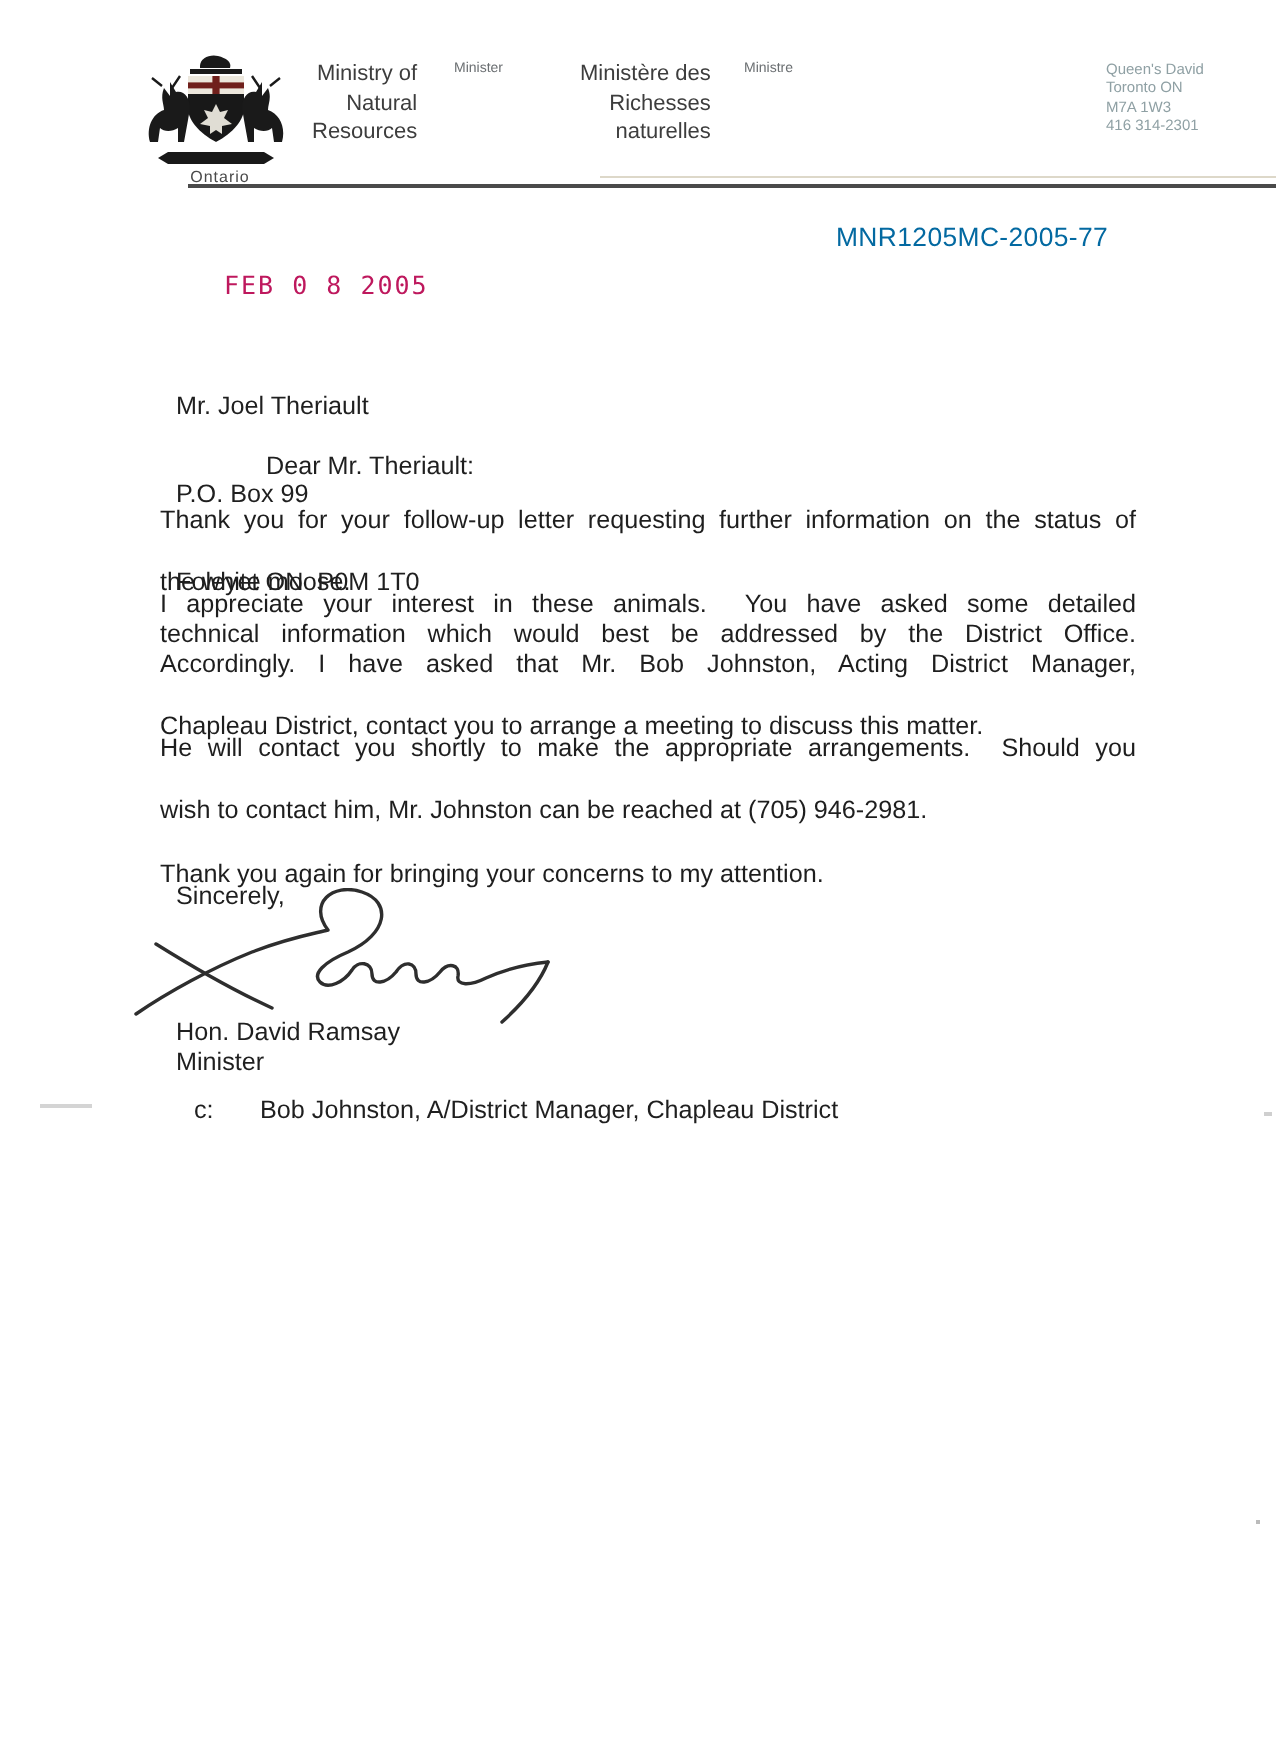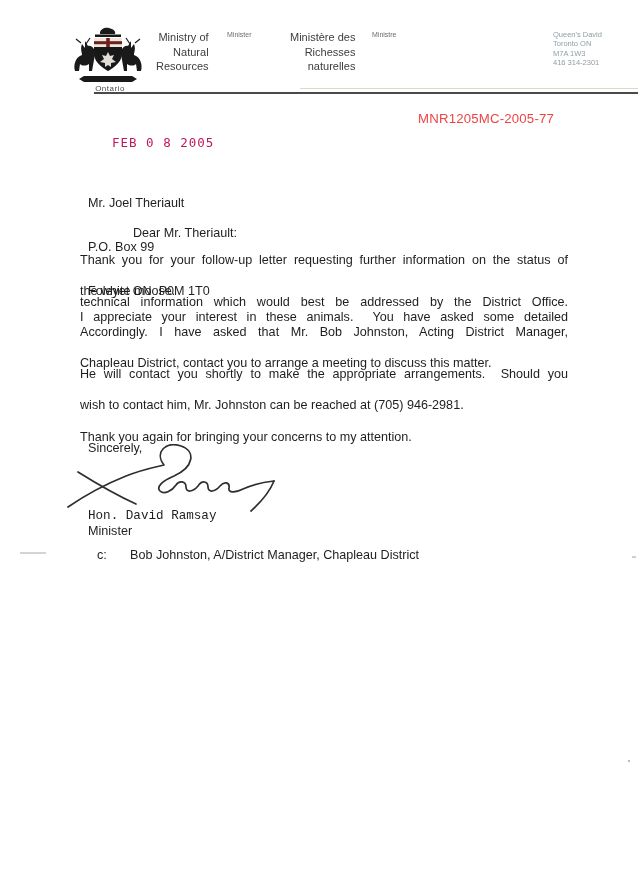--- a/index.html
+++ b/index.html
@@ -17,36 +17,36 @@
   .ministry-en { left:156px; }
   .ministry-fr { left:290px; }
   .minister-label { position:absolute; top:31px; font-size:7px; color:#6b6f72; }
   .minister-en { left:227px; }
   .minister-fr { left:372px; }
   .hq-address { position:absolute; left:553px; top:30px; font-size:7.5px; line-height:9.4px; color:#8fa0a4; }
 
   .ghost-line { position:absolute; left:300px; top:88px; width:338px; height:1px; background:#ddd8c9; }
   .header-rule { position:absolute; left:94px; top:92px; width:544px; height:2px; background:#4a4a4a; }
 
-  .reference { position:absolute; left:418px; top:111px; font-size:13.2px; color:#ef4444; letter-spacing:0.2px; }
+  .reference { position:absolute; left:418px; top:111px; font-size:13.2px; color:#0369a1; letter-spacing:0.2px; }
   .date-stamp { position:absolute; left:112px; top:135px; font-family:"DejaVu Sans Mono", monospace;
                 font-weight:normal; font-size:12.5px; letter-spacing:1px; color:#be185d; white-space:pre; }
 
   .recipient { position:absolute; left:88px; top:167px; font-size:12.6px; line-height:14.6px; white-space:pre-wrap; }
   .salutation { position:absolute; left:88px; top:226px; font-size:12.6px;margin-left:45px; }
 
   .para { position:absolute; left:80px; width:488px; }
   .bline { font-size:12.6px; line-height:15px; height:15px; text-align:justify; text-align-last:justify;
            white-space:pre-wrap; color:#1e1e1e; }
   .bline.last { text-align-last:left;margin-top:16px; }
   .p1 { top:253px; } .p2 { top:295px; } .p3 { top:367px; } .p4 { top:414px; }
 
   .closing { position:absolute; left:88px; top:441px; font-size:12.6px; }
   .signature-svg { position:absolute; left:62px; top:444px; width:230px; height:70px; }
-  .signer-name { position:absolute; left:88px; top:509px; font-size:12.6px;font-family:Liberation Mono, monospace; }
+  .signer-name { position:absolute; left:88px; top:509px; font-size:12.6px; }
   .signer-title { position:absolute; left:88px; top:524px; font-size:12.6px; }
 
   .cc-label { position:absolute; left:97px; top:548px; font-size:12.6px; }
   .cc-value { position:absolute; left:130px; top:548px; font-size:12.6px; }
 
   .artifact-dash { position:absolute; left:20px; top:552px; width:26px; height:2px; background:#d4d4d4; }
   .artifact-tick { position:absolute; left:632px; top:556px; width:4px; height:2px; background:#cfcfcf; }
   .artifact-dot { position:absolute; left:628px; top:760px; width:2px; height:2px; background:#bbbbbb; }
 </style>
 </head>
@@ -103,22 +103,22 @@
     <div>Foleyet ON  P0M 1T0</div>
   </div>
 
   <div class="salutation">Dear Mr. Theriault:</div>
 
   <div class="para p1">
     <div class="bline">Thank you for your follow-up letter requesting further information on the status of</div>
     <div class="bline last">the white moose.</div>
   </div>
   <div class="para p2">
+    <div class="bline">I appreciate your interest in these animals.  You have asked some detailed</div>
     <div class="bline">technical information which would best be addressed by the District Office.</div>
-    <div class="bline">I appreciate your interest in these animals.  You have asked some detailed</div>
     <div class="bline">Accordingly. I have asked that Mr. Bob Johnston, Acting District Manager,</div>
     <div class="bline last">Chapleau District, contact you to arrange a meeting to discuss this matter.</div>
   </div>
   <div class="para p3">
     <div class="bline">He will contact you shortly to make the appropriate arrangements.  Should you</div>
     <div class="bline last">wish to contact him, Mr. Johnston can be reached at (705) 946-2981.</div>
   </div>
   <div class="para p4">
     <div class="bline last">Thank you again for bringing your concerns to my attention.</div>
   </div>

